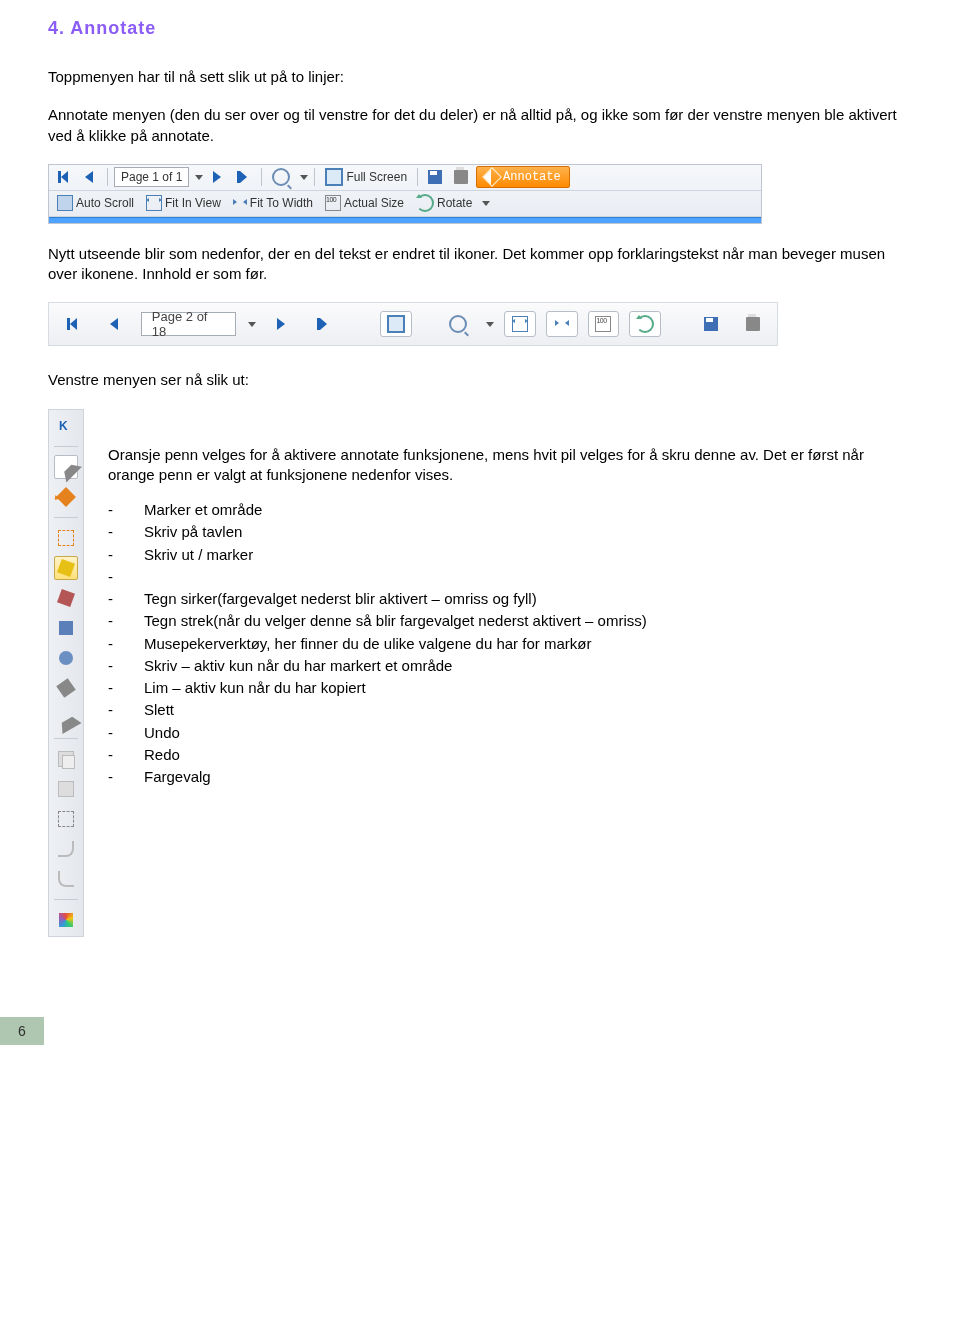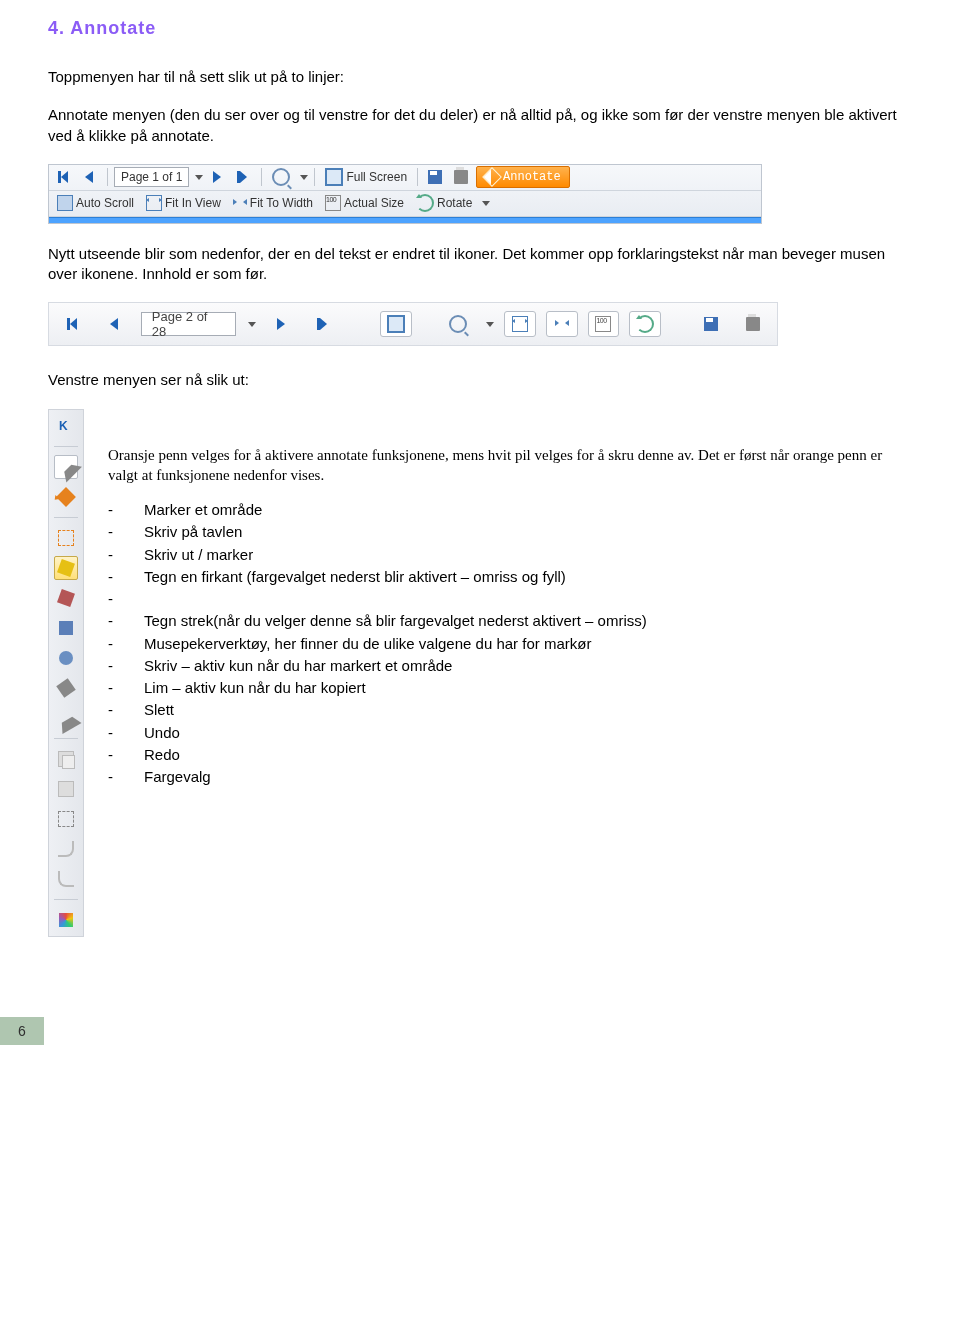--- a/index.html
+++ b/index.html
@@ -223,21 +223,21 @@
   .g-redo{transform:scaleX(-1);}
   .g-color{width:12px;height:12px;background:conic-gradient(#e74c3c,#f1c40f,#2ecc71,#3498db,#9b59b6,#e74c3c);}
   .sb-div { width:24px;height:1px;background:#c7ccd4;margin:2px 0;}
   
   .side-content {
     flex: 1;
     font-size: 15px;
     line-height: 1.35;
     padding-top: 36px;
   }
-  .side-content p { margin: 0 0 14px 0; font-family: Liberation Serif, serif; }
+  .side-content p { margin: 0 0 14px 0; }
   .bullets {
     list-style: none;
     padding: 0;
     margin: 0;
   }
   .bullets li {
     display: flex;
     gap: 24px;
     padding: 1px 0;
   }
@@ -332,21 +332,21 @@
 
   <p class="body">Nytt utseende blir som nedenfor, der en del tekst er endret til ikoner. Det kommer opp forklaringstekst når man beveger musen over ikonene. Innhold er som før.</p>
 
   <div class="tb2">
     <span class="tb-btn">
         <span class="ico i-first"></span>
       </span>
     <span class="tb-btn">
         <span class="ico i-prev"></span>
       </span>
-    <span class="pagebox">Page 2 of 28</span>
+    <span class="pagebox">Page 2 of 18</span>
     <span class="dropdown-caret"></span>
     <span class="tb-btn">
         <span class="ico i-next"></span>
       </span>
     <span class="tb-btn">
         <span class="ico i-last"></span>
       </span>
     <span style="width:20px"></span>
     <span class="tb-btn framed">
         <span class="ico i-full"></span>
@@ -445,24 +445,24 @@
         <li>
             <span class="dash">-</span>
             <span>Skriv på tavlen</span>
           </li>
         <li>
             <span class="dash">-</span>
             <span>Skriv ut / marker</span>
           </li>
         <li>
             <span class="dash">-</span>
-            <span>Tegn en firkant (fargevalget nederst blir aktivert – omriss og fyll)</span>
-          </li>
-        <li>
-            <span class="dash">-</span>
+          </li>
+        <li>
+            <span class="dash">-</span>
+            <span>Tegn sirker(fargevalget nederst blir aktivert – omriss og fyll)</span>
           </li>
         <li>
             <span class="dash">-</span>
             <span>Tegn strek(når du velger denne så blir fargevalget nederst aktivert – omriss)</span>
           </li>
         <li>
             <span class="dash">-</span>
             <span>Musepekerverktøy, her finner du de ulike valgene du har for markør</span>
           </li>
         <li>

